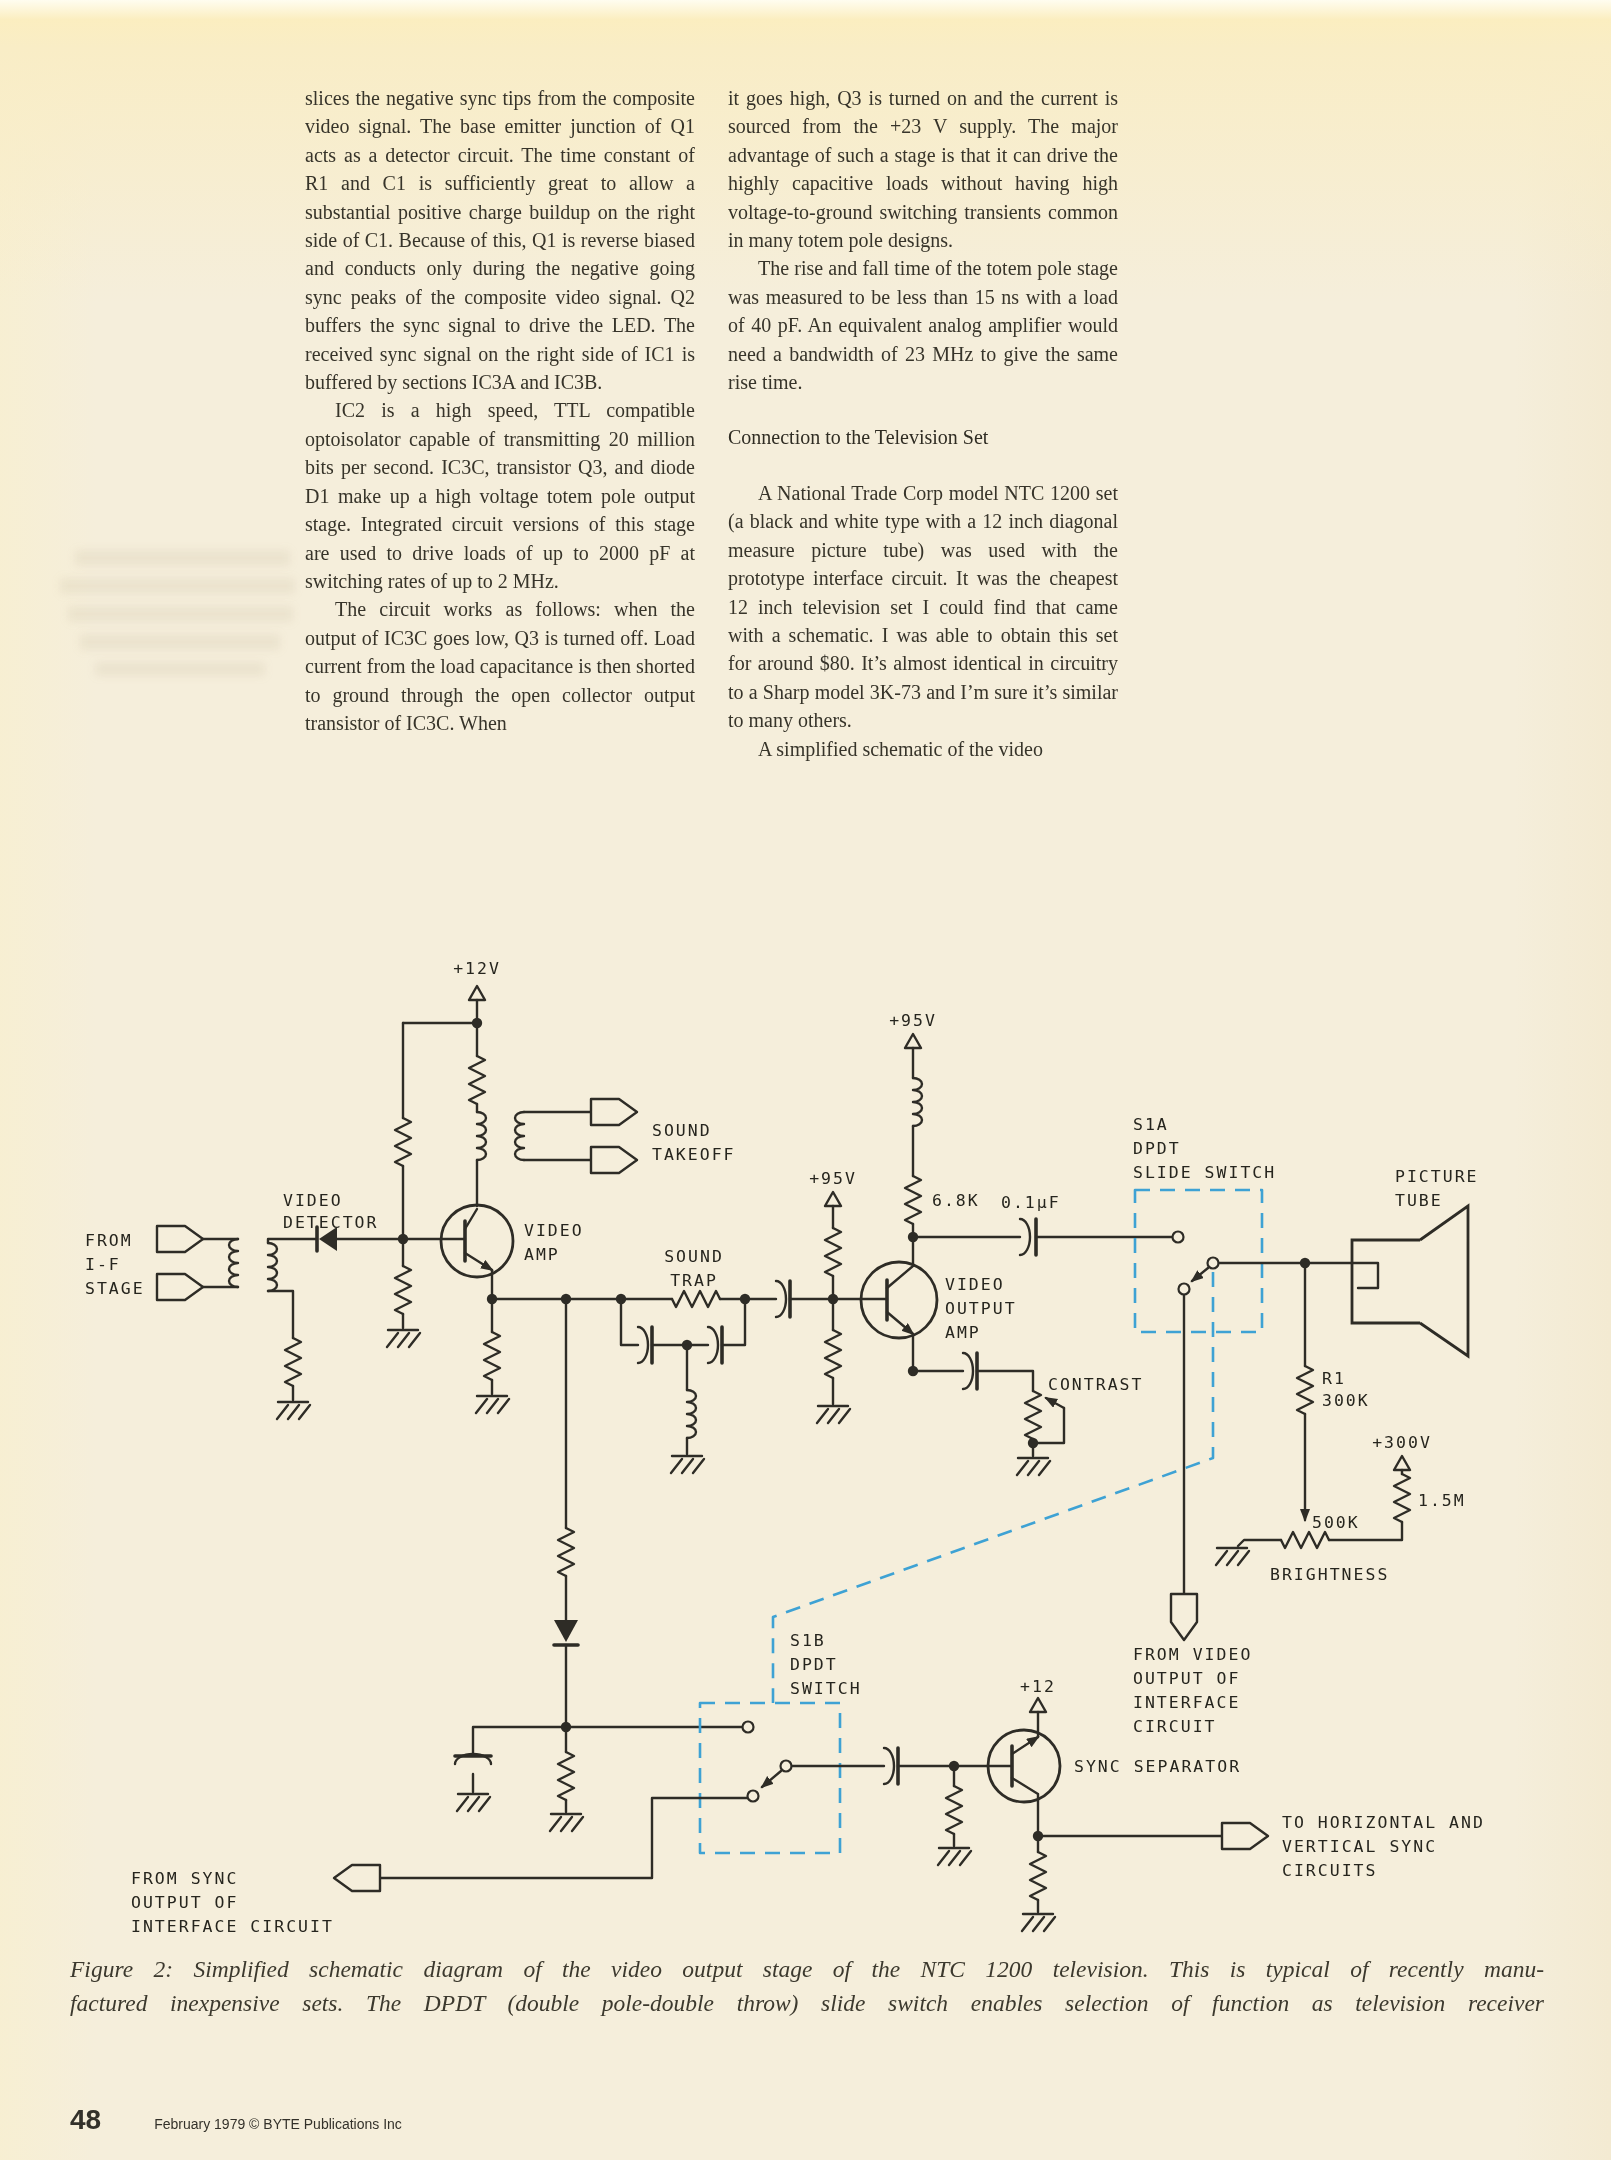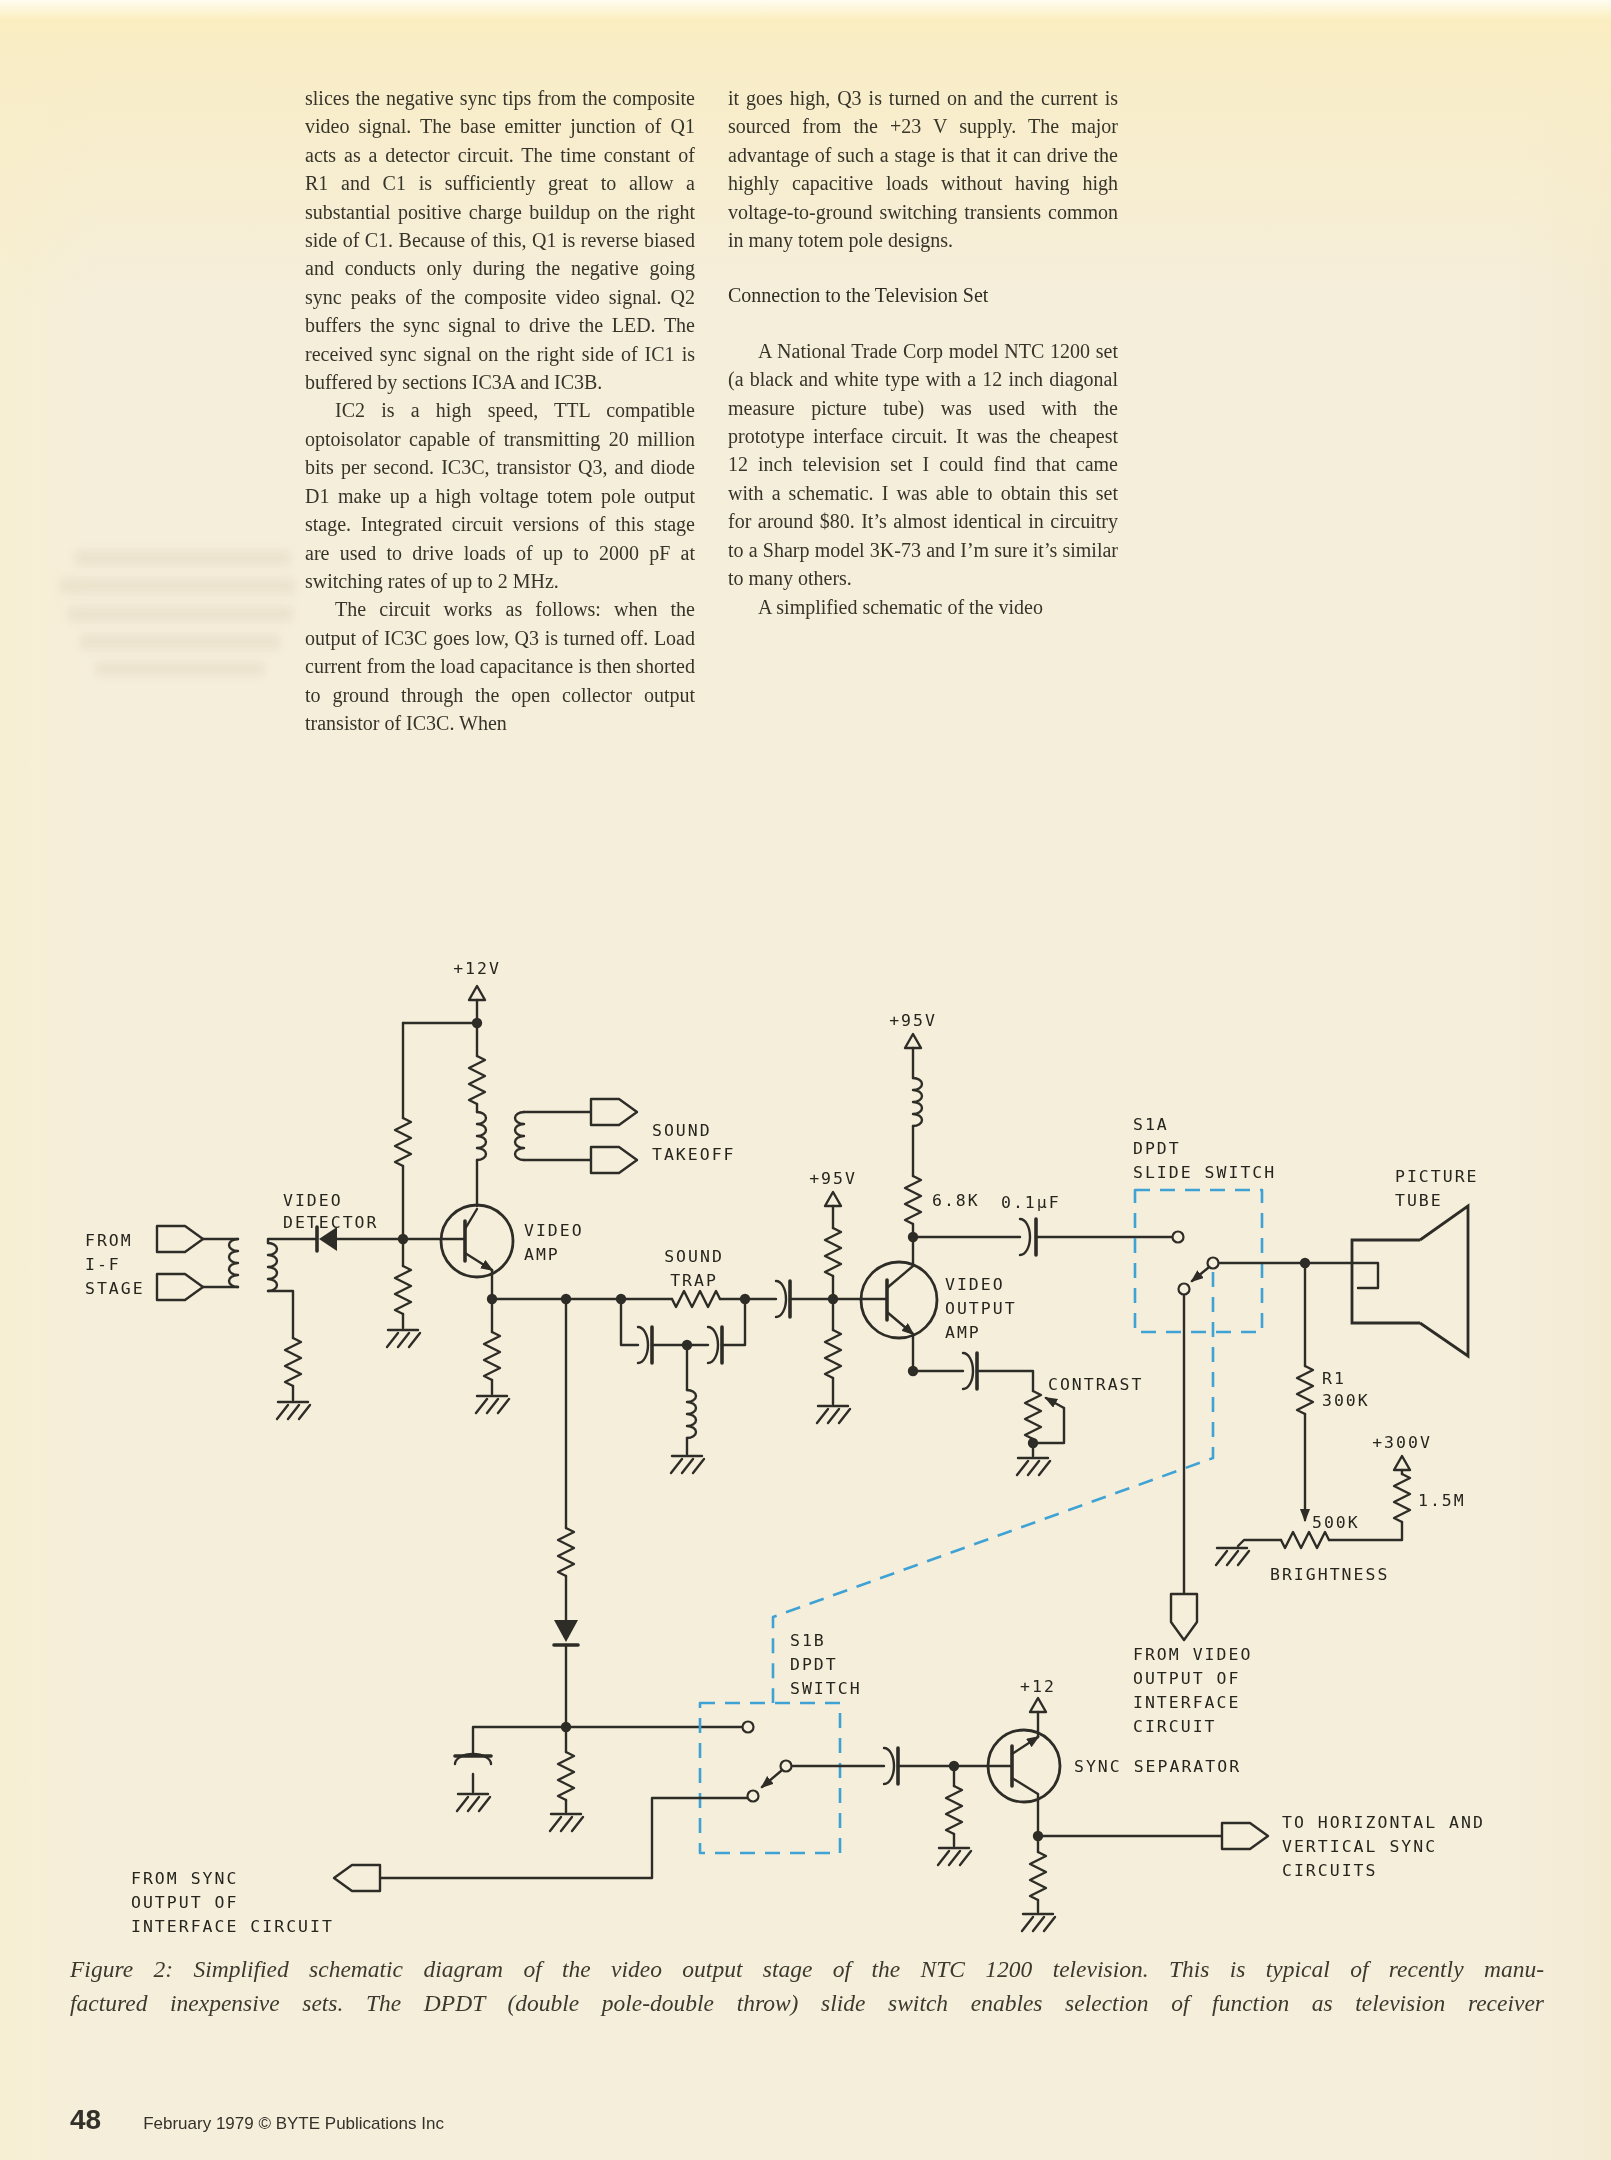--- a/index.html
+++ b/index.html
@@ -41,22 +41,22 @@
   .caption .cl{display:block;font-style:italic;}
   .caption .just{text-align:justify;text-align-last:justify;}
   .footer{
     position:absolute;left:70px;top:2104px;width:900px;color:#33312a;
   }
   .footer .pn{
     font-family:"Liberation Sans", sans-serif;font-weight:bold;font-size:28px;
     display:inline-block;vertical-align:baseline;
   }
   .footer .credit{
-    font-family:"Liberation Sans", sans-serif;font-size:17px;
-    display:inline-block;margin-left:38px;
+    font-family:"Liberation Sans", sans-serif;font-size:14px;
+    display:inline-block;margin-left:49px;
   }
   svg{position:absolute;left:0;top:0;}
   .w{stroke:#2e2c26;stroke-width:2.4;fill:none;stroke-linecap:round;stroke-linejoin:round;}
   .w2{stroke:#2e2c26;stroke-width:2.8;fill:none;}
   .bar{stroke:#2e2c26;stroke-width:3.6;fill:none;stroke-linecap:round;}
   .fillb{fill:#2e2c26;stroke:none;}
   .dot{fill:#2e2c26;stroke:none;}
   .contact{fill:#f5eedb;stroke:#2e2c26;stroke-width:2.2;}
   .paper{fill:#f5eedb;}
   .dash{stroke:#3ea2d4;stroke-width:2.6;fill:none;stroke-dasharray:15 10;stroke-linejoin:round;}
@@ -78,20 +78,21 @@
 <div class="ghost" style="left:95px;top:662px;width:170px;height:14px;"></div>
 
 <div id="left-col" class="col">
   <p>slices the negative sync tips from the composite video signal. The base emitter junction of Q1 acts as a detector circuit. The time constant of R1 and C1 is sufficiently great to allow a substantial positive charge buildup on the right side of C1. Because of this, Q1 is reverse biased and conducts only during the negative going sync peaks of the composite video signal. Q2 buffers the sync signal to drive the LED. The received sync signal on the right side of IC1 is buffered by sections IC3A and IC3B.</p>
   <p class="indent">IC2 is a high speed, TTL compatible optoisolator capable of transmitting 20 million bits per second. IC3C, transistor Q3, and diode D1 make up a high voltage totem pole output stage. Integrated circuit versions of this stage are used to drive loads of up to 2000 pF at switching rates of up to 2 MHz.</p>
   <p class="indent">The circuit works as follows: when the output of IC3C goes low, Q3 is turned off. Load current from the load capacitance is then shorted to ground through the open collector output transistor of IC3C. When</p>
 </div>
 
 <div id="right-col" class="col">
   <p>it goes high, Q3 is turned on and the current is sourced from the +23 V supply. The major advantage of such a stage is that it can drive the highly capacitive loads without having high voltage-to-ground switching transients common in many totem pole designs.</p>
+  <p class="indent">The rise and fall time of the totem pole stage was measured to be less than 15 ns with a load of 40 pF. An equivalent analog amplifier would need a bandwidth of 23 MHz to give the same rise time.</p>
   <h3>Connection to the Television Set</h3>
   <p class="indent">A National Trade Corp model NTC 1200 set (a black and white type with a 12 inch diagonal measure picture tube) was used with the prototype interface circuit. It was the cheapest 12 inch television set I could find that came with a schematic. I was able to obtain this set for around $80. It’s almost identical in circuitry to a Sharp model 3K-73 and I’m sure it’s similar to many others.</p>
   <p class="indent">A simplified schematic of the video</p>
 </div>
 
 <svg width="1611" height="2160" viewBox="0 0 1611 2160" xmlns="http://www.w3.org/2000/svg">
   <defs>
     <marker id="ah" markerUnits="userSpaceOnUse" markerWidth="16" markerHeight="14" refX="11" refY="5" orient="auto">
       <path d="M0 0 L13 5 L0 10 Z" fill="#2e2c26"></path>
     </marker>

